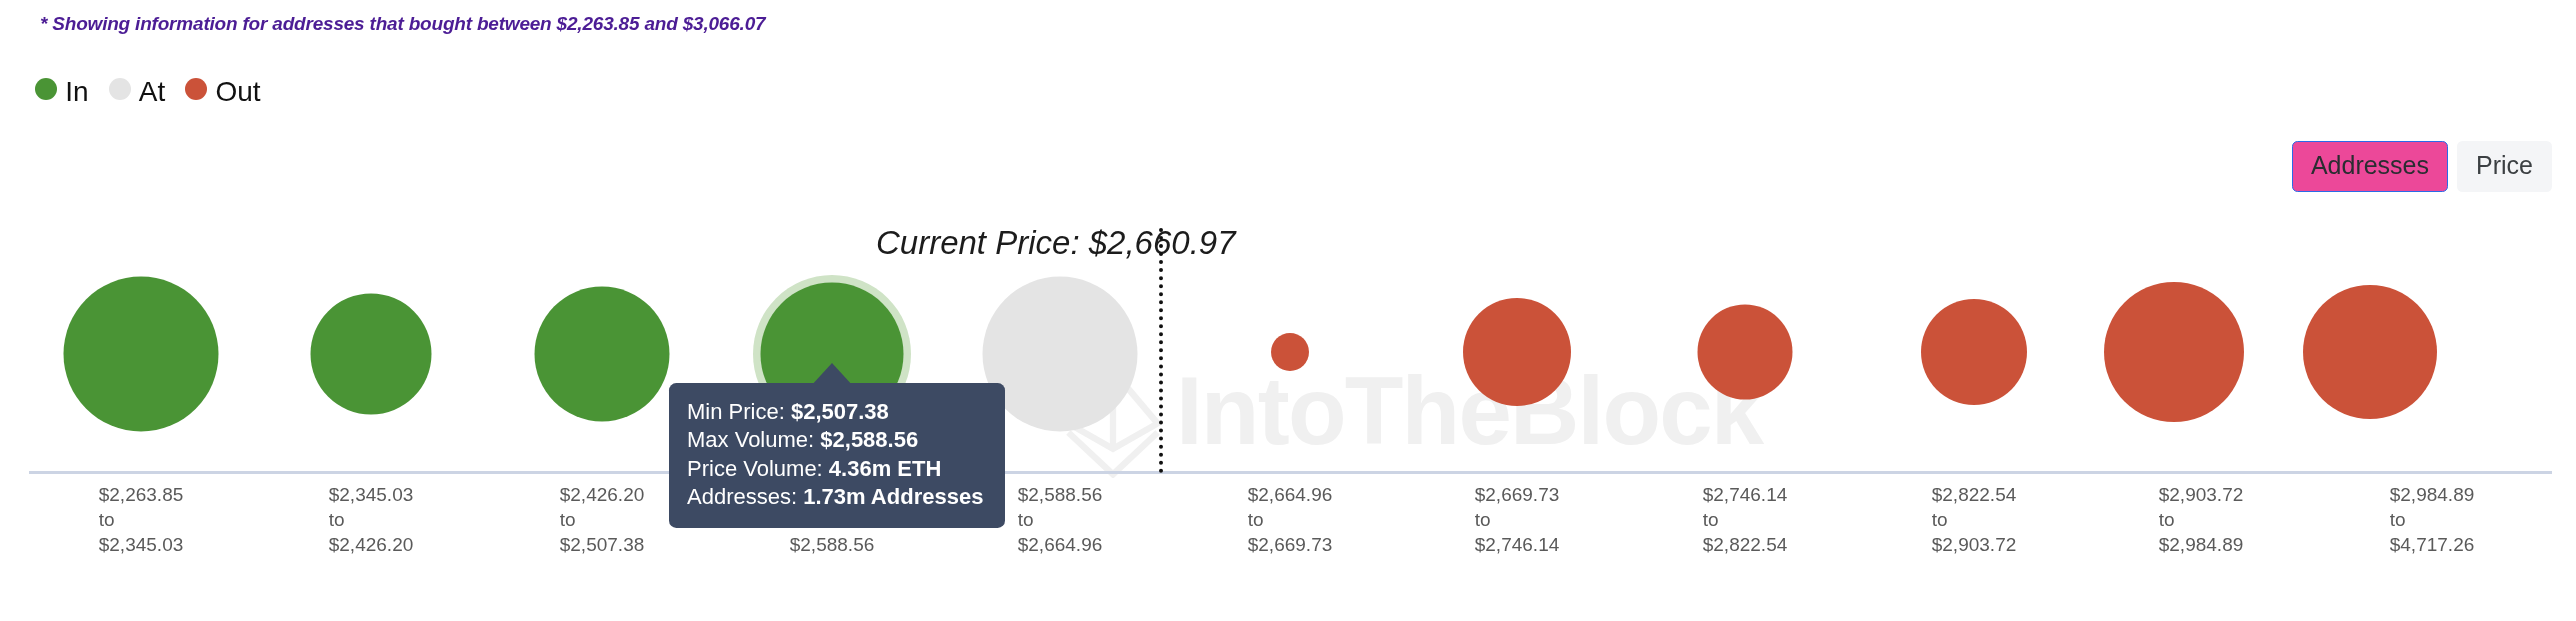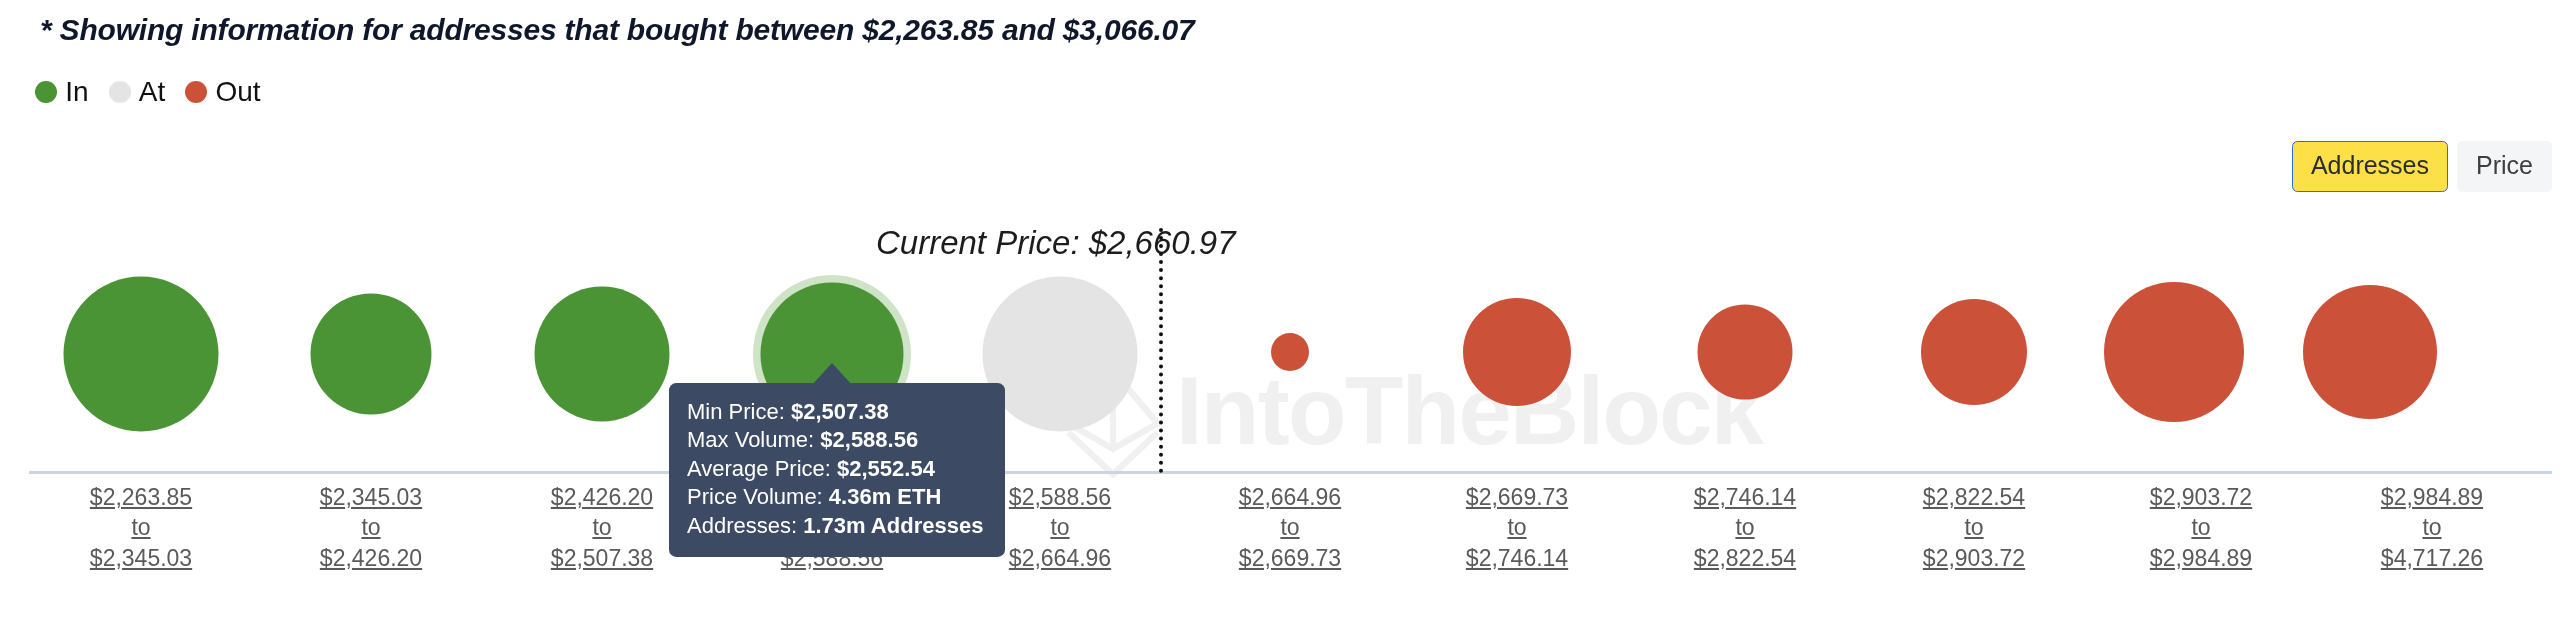--- a/index.html
+++ b/index.html
@@ -9,48 +9,48 @@
     font-family:"Liberation Sans", sans-serif;
     overflow:hidden;
     position:relative;
   }
   #root { position:relative; width:2576px; height:621px; }
 
   
   .note {
     position:absolute; left:40px; top:12.8px;
     font-style:italic; font-weight:700;
-    font-size:30px; color:#0f172a;
+    font-size:19px; color:#4c1d95;
     white-space:nowrap; letter-spacing:-0.2px;
   }
 
   
   .legend { position:absolute; left:35px; top:78px; display:flex; align-items:center; gap:0px; }
-  .legend-item { display:flex; align-items:center; margin-right:20px; }
+  .legend-item { display:flex; margin-right:20px; }
   .legend-dot { width:22px; height:22px; border-radius:50%; display:inline-block; }
   .legend-label { font-size:28px; color:#111111; margin-left:8.2px; line-height:1; }
 
   
   .toggle-group {
     position:absolute; right:24px; top:141px;
     display:flex; align-items:stretch; gap:9px;
   }
   .toggle-btn {
     font-size:25px; line-height:1;
     padding:11px 18px 12.8px 18px;
     border-radius:5.5px;
     color:#3c4043;
     background:#f4f5f7;
     border:1.8px solid transparent;
     box-sizing:border-box;
     cursor:pointer;
     white-space:nowrap;
   }
   .toggle-btn.active {
-    background:#fde047;
+    background:#ec4899;
     border:1.8px solid #2a6ae8;
     color:#2a2d31;
   }
 
   
   .plot { position:absolute; left:0; top:0; width:2576px; height:621px; }
 
   .watermark {
     position:absolute; left:1059px; top:363px;
     width:748px; height:119px;
@@ -91,26 +91,24 @@
     border-radius:50%;
     transform:translate(-50%,-50%);
     background:#cfe3c6;
   }
 
   
   .xlabel {
     position:absolute;
     transform:translateX(-50%);
     top:482px;
-    text-align:center;
-    font-size:23px;
+    font-size:19px;
     color:#5a5a5a;
     line-height:1.32;
     white-space:nowrap;
-    text-decoration:underline;
   }
 
   
   .tooltip {
     position:absolute; left:669px; top:383px;
     background:#3d4a63;
     border-radius:7.3px;
     padding:14.6px 18px 16.4px 18px;
     box-sizing:border-box;
     width:336px;
@@ -247,20 +245,19 @@
           <div>$2,984.89</div>
           <div>to</div>
           <div>$4,717.26</div>
         </div>
       </div>
 
     <div class="tooltip-arrow"></div>
     <div class="tooltip" id="tooltip">
         <div class="row"><span>Min Price:</span> <b>$2,507.38</b></div>
         <div class="row"><span>Max Volume:</span> <b>$2,588.56</b></div>
-        <div class="row"><span>Average Price:</span> <b>$2,552.54</b></div>
         <div class="row"><span>Price Volume:</span> <b>4.36m ETH</b></div>
         <div class="row"><span>Addresses:</span> <b>1.73m Addresses</b></div>
       </div>
 
   </div>
 </div>
 
 
 </body></html>

